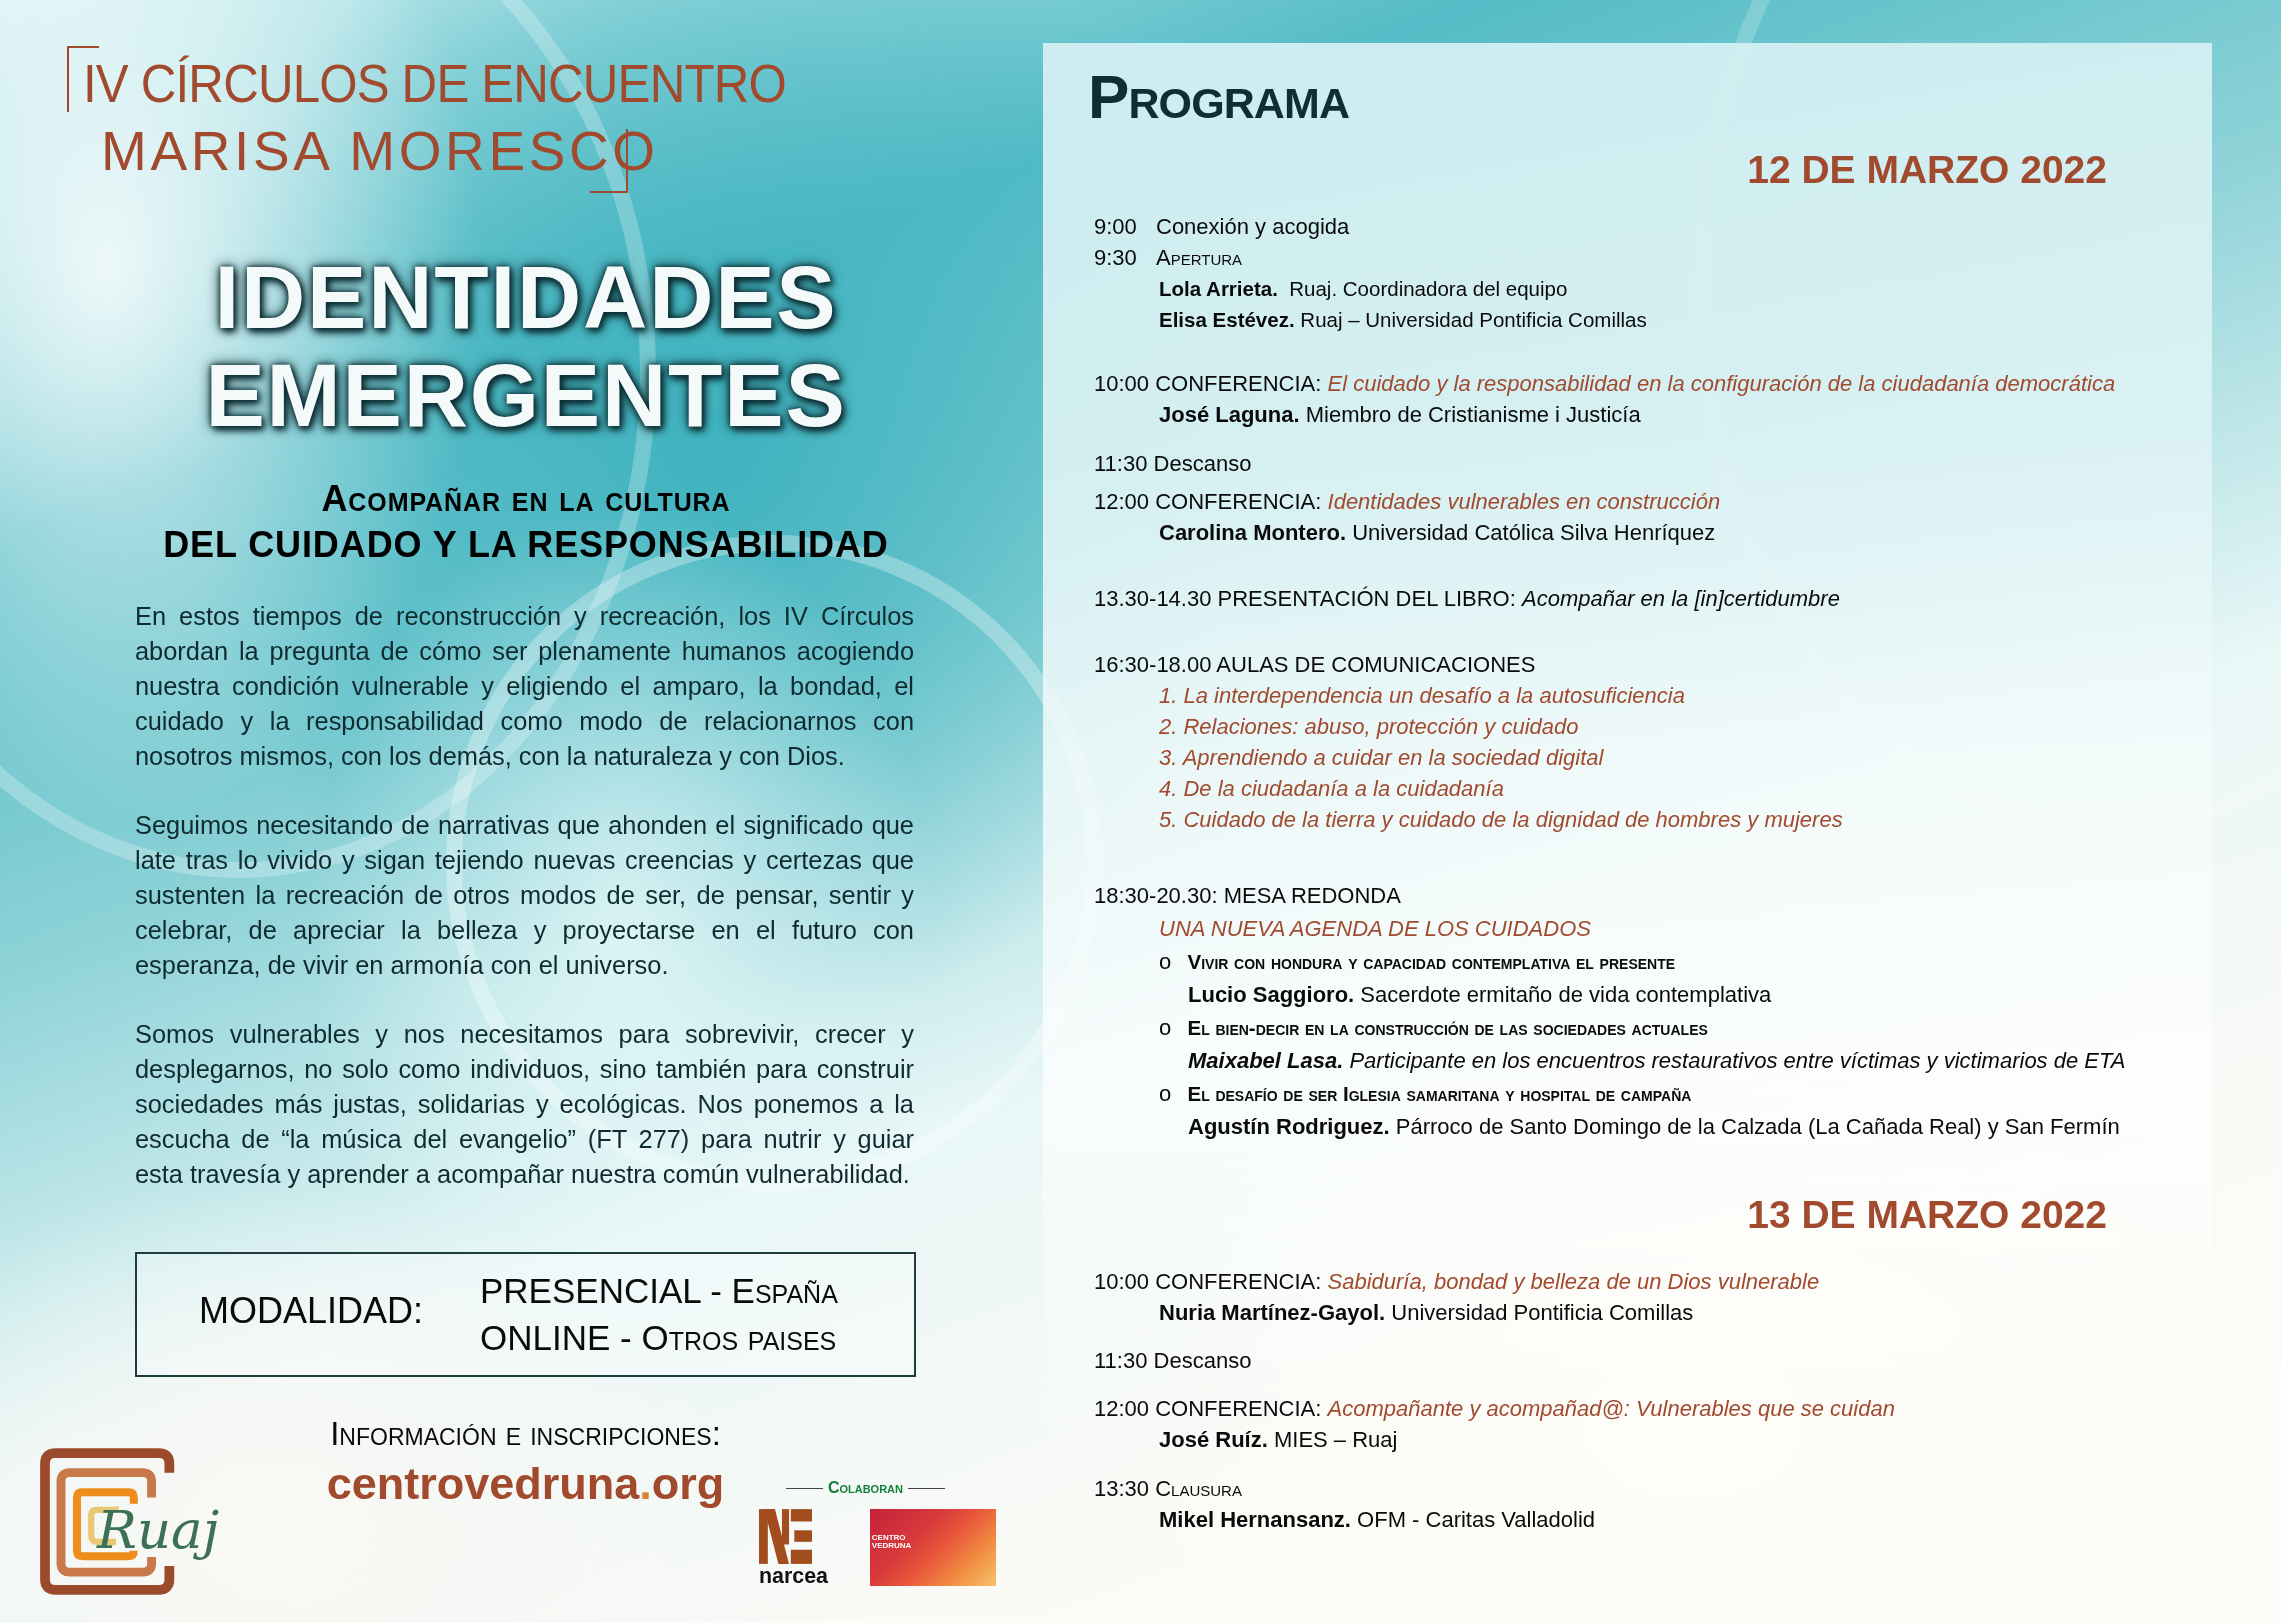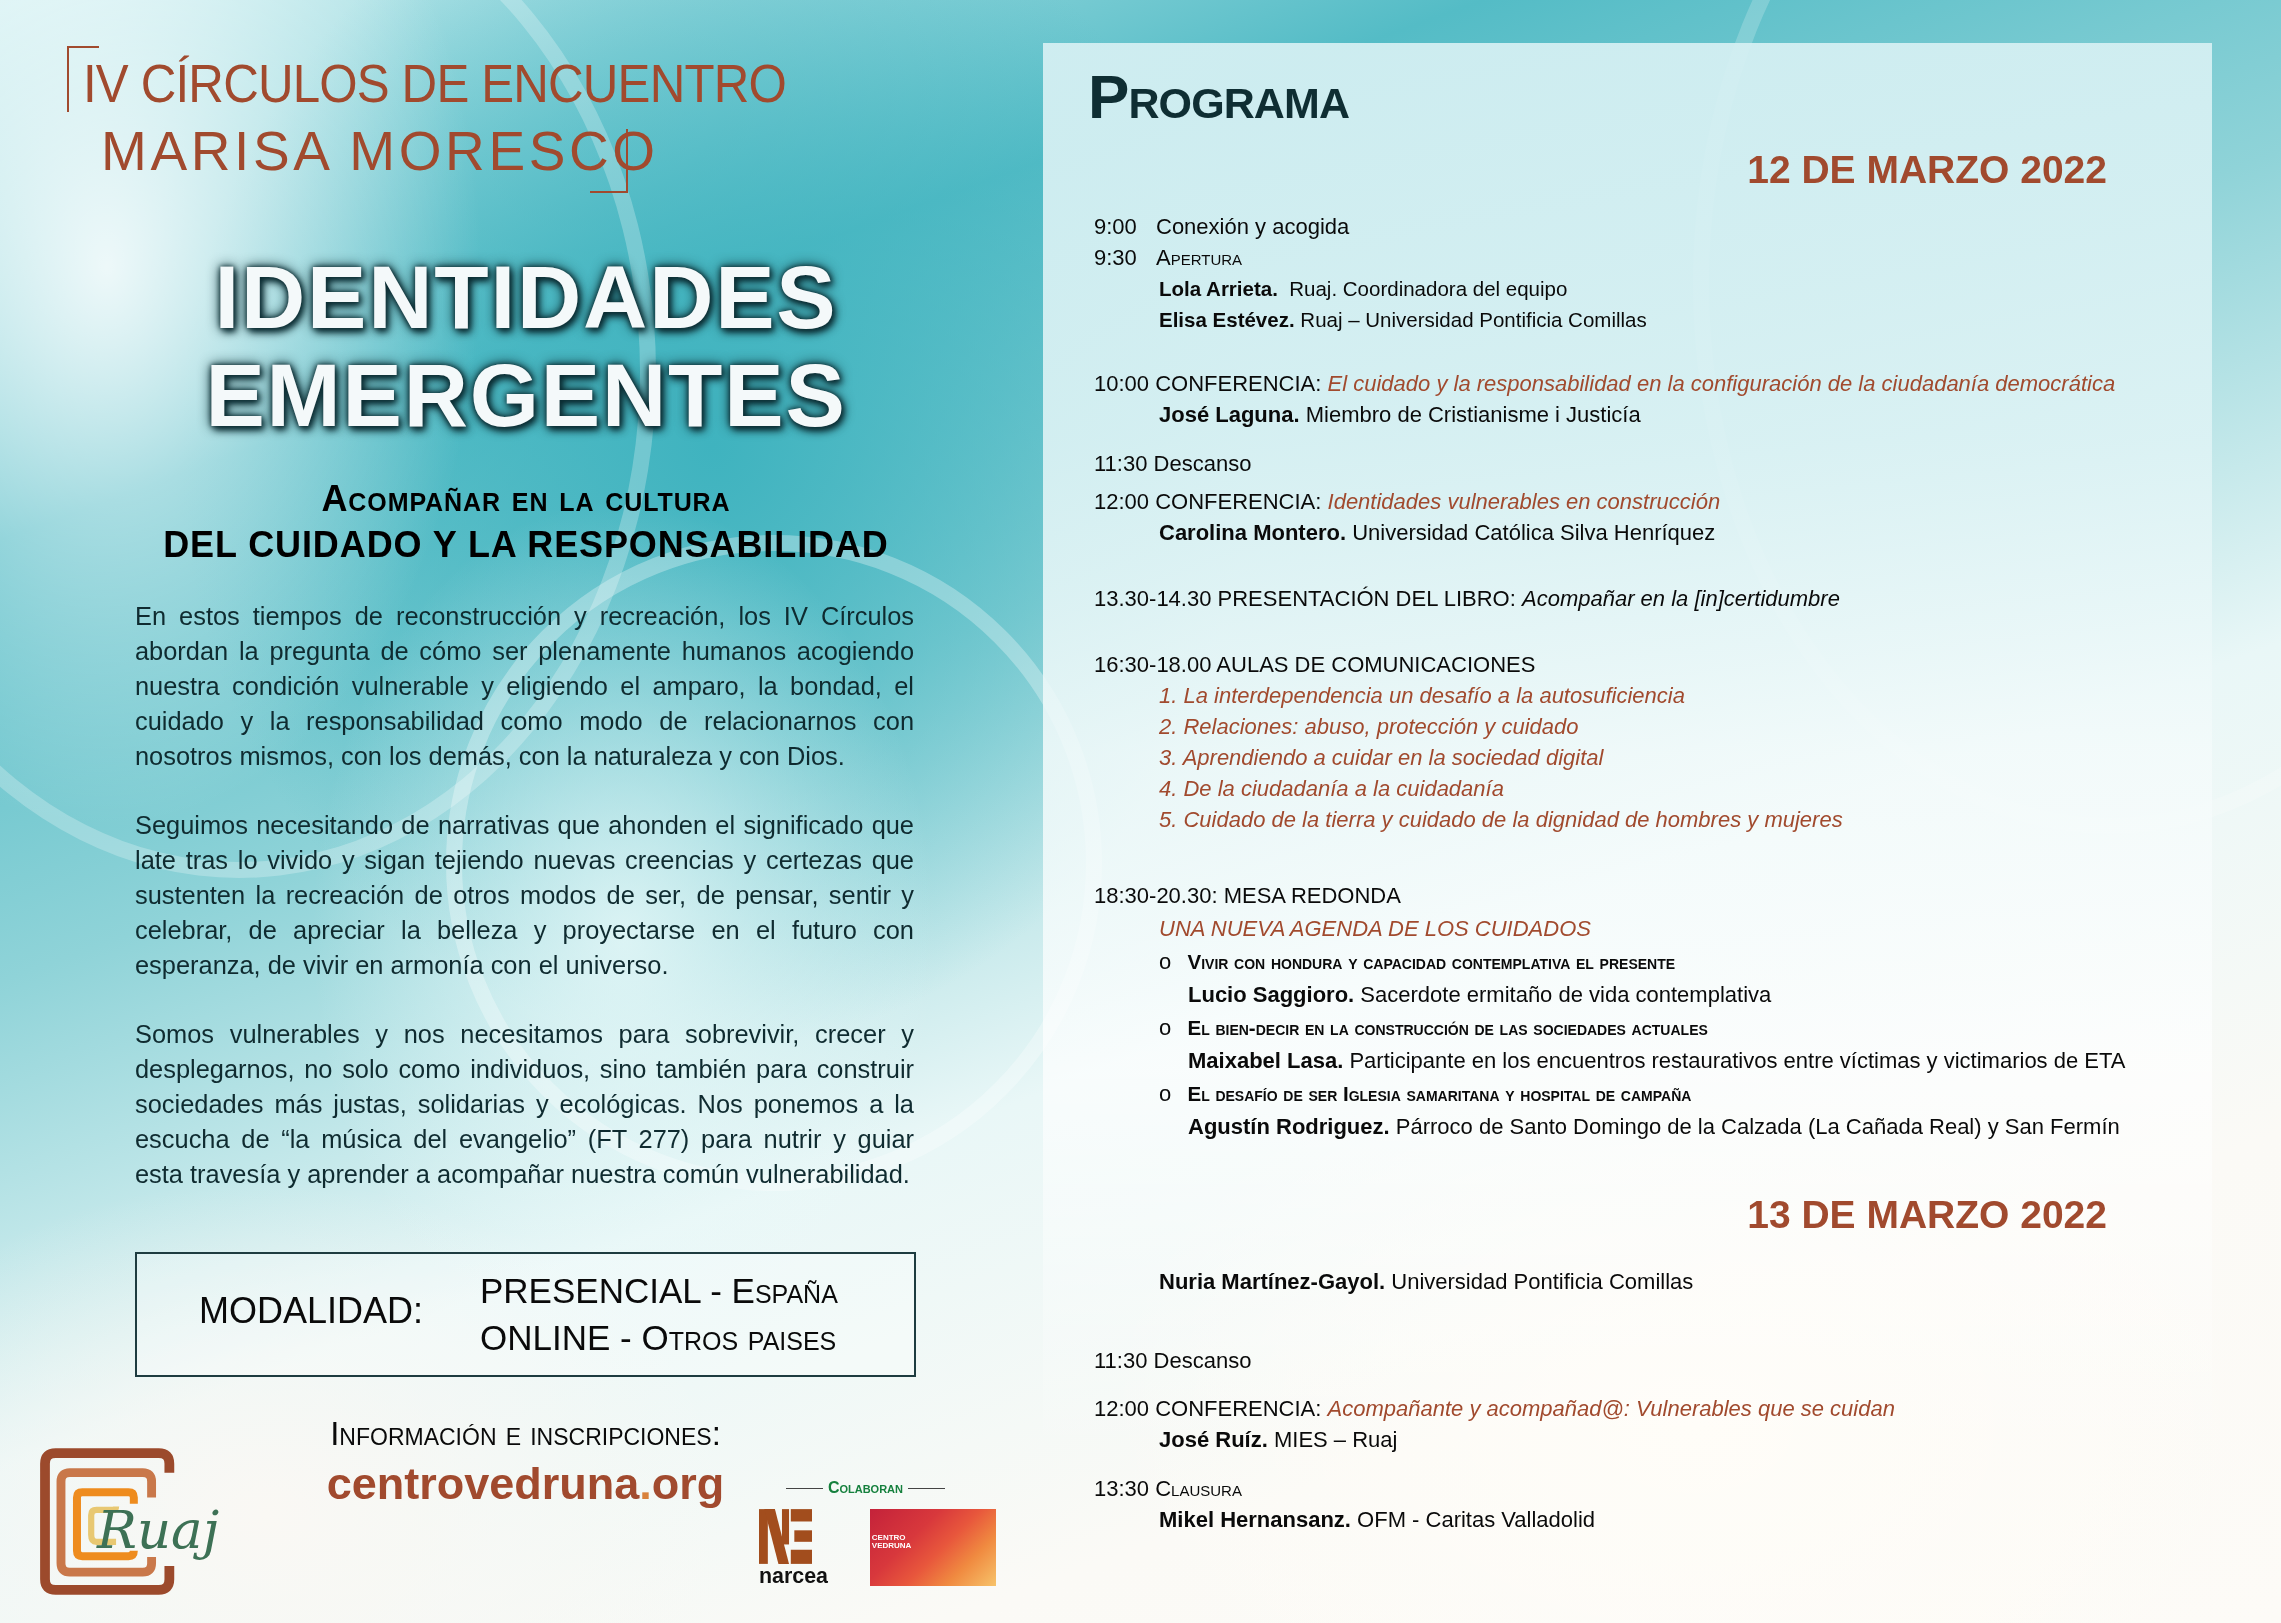--- a/index.html
+++ b/index.html
@@ -219,29 +219,30 @@
   </div>
 
   <div class="prog" style="top:836px; line-height:33px;">
     <div>18:30-20.30: MESA REDONDA</div>
     <div class="ind red">UNA NUEVA AGENDA DE LOS CUIDADOS</div>
 
     <div><span class="bullet">o</span><span class="sc b small">Vivir con hondura y capacidad contemplativa el presente</span></div>
     <div style="padding-left:94px;"><span class="b">Lucio Saggioro.</span> <span>Sacerdote ermitaño de vida contemplativa</span></div>
 
     <div><span class="bullet">o</span><span class="sc b small">El bien-decir en la construcción de las sociedades actuales</span></div>
-    <div style="padding-left:94px;"><span class="b">Maixabel Lasa.</span> <span>Participante en los encuentros restaurativos entre víctimas y victimarios de ETA</span></div>
+    <div style="padding-left:94px;font-style:italic;"><span class="b">Maixabel Lasa.</span> <span>Participante en los encuentros restaurativos entre víctimas y victimarios de ETA</span></div>
 
     <div><span class="bullet">o</span><span class="sc b small">El desafío de ser Iglesia samaritana y hospital de campaña</span></div>
     <div style="padding-left:94px;"><span class="b">Agustín Rodriguez.</span> <span>Párroco de Santo Domingo de la Calzada (La Cañada Real) y San Fermín</span></div>
   </div>
 
   <div class="date-heading" style="top:1150px;">13 DE MARZO 2022</div>
 
   <div class="prog" style="top:1223px;">
+    <div><span>10:00 CONFERENCIA:</span> <span class="red">Sabiduría, bondad y belleza de un Dios vulnerable</span></div>
     <div class="ind"><span class="b">Nuria Martínez-Gayol.</span> <span>Universidad Pontificia Comillas</span></div>
   </div>
 
   <div class="prog it small" style="top:1302px;">11:30 Descanso</div>
 
   <div class="prog" style="top:1350px;">
     <div><span>12:00 CONFERENCIA:</span> <span class="red">Acompañante y acompañad@: Vulnerables que se cuidan</span></div>
     <div class="ind"><span class="b">José Ruíz.</span> <span>MIES – Ruaj</span></div>
   </div>
 

